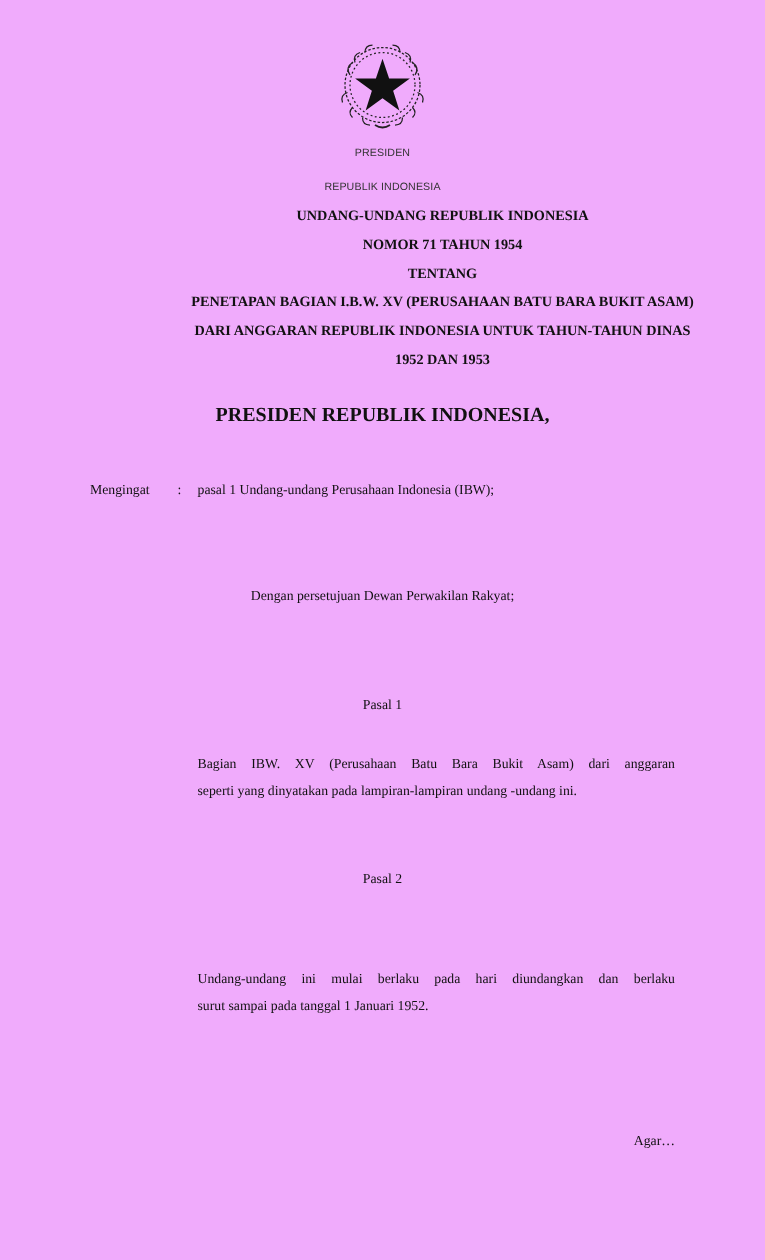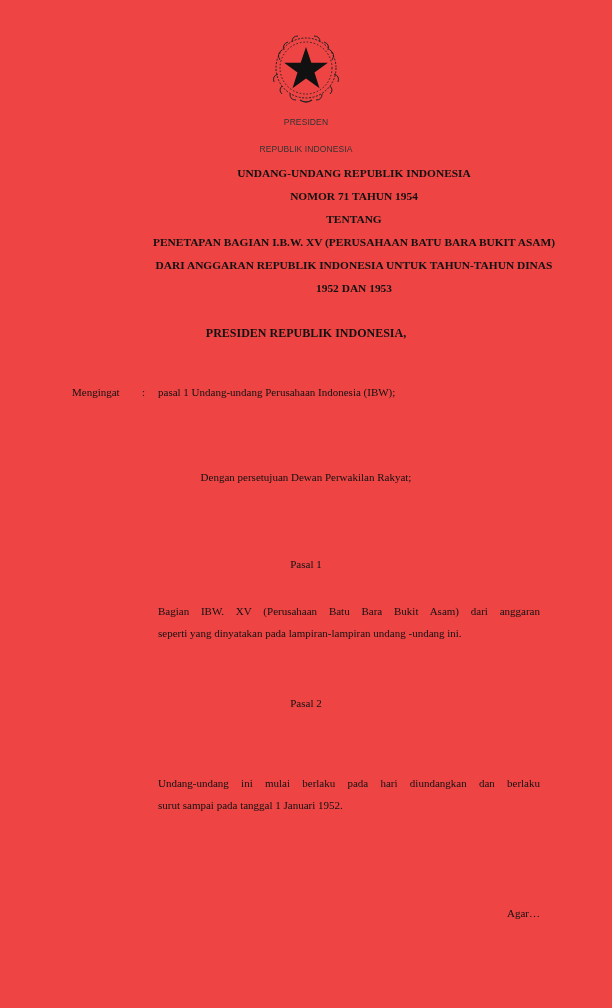--- a/index.html
+++ b/index.html
@@ -1,31 +1,31 @@
 <!DOCTYPE html>
 <html><head>
 <meta charset="utf-8">
 <style>
   html, body { margin: 0; padding: 0; background: #ffffff; }
   body { width: 612px; height: 1008px; position: relative; overflow: hidden;
          font-family: "Liberation Serif", "DejaVu Serif", serif; color: #111; }
-  .page { position: absolute; left: 0; top: 0; width: 612px; height: 1008px; background: #ef4444; }
+  .page { position: absolute; left: 0; top: 0; width: 612px; height: 1008px; background: #f0abfc; }
 
   .emblem { position: absolute; left: 266px; top: 30px; width: 80px; height: 80px; }
   .emblem-caption { position: absolute; left: 0; width: 612px; text-align: center;
          font-family: "Liberation Sans", "DejaVu Sans", sans-serif; font-size: 8.5px; color: #333;
          letter-spacing: 0.1px; line-height: 11px; }
   .emblem-caption.l1 { top: 117px; }
   .emblem-caption.l2 { top: 144px; }
 
   .title-line { position: absolute; left: 0; width: 612px; text-align: center;
          font-weight: bold; font-size: 11.4px; line-height: 14px; margin-left: 48px; }
 
   .preamble { position: absolute; left: 0; width: 612px; text-align: center;
-         font-weight: bold; font-size: 12px; line-height: 14px; top: 326px; }
+         font-weight: bold; font-size: 16px; line-height: 14px; top: 326px; }
 
   .label-col { position: absolute; left: 72px; font-size: 11px; line-height: 14px; }
   .colon-col { position: absolute; left: 142px; font-size: 11px; line-height: 14px; }
   .body-text { position: absolute; left: 158px; width: 382px; font-size: 11px;
          line-height: 22px; text-align: justify; }
   .body-text .ln { display: block; text-align: justify; text-align-last: justify; height: 22px; }
   .body-text .ln.last { text-align-last: left; }
 
   .center-line { position: absolute; left: 0; width: 612px; text-align: center;
          font-size: 11px; line-height: 14px; }

